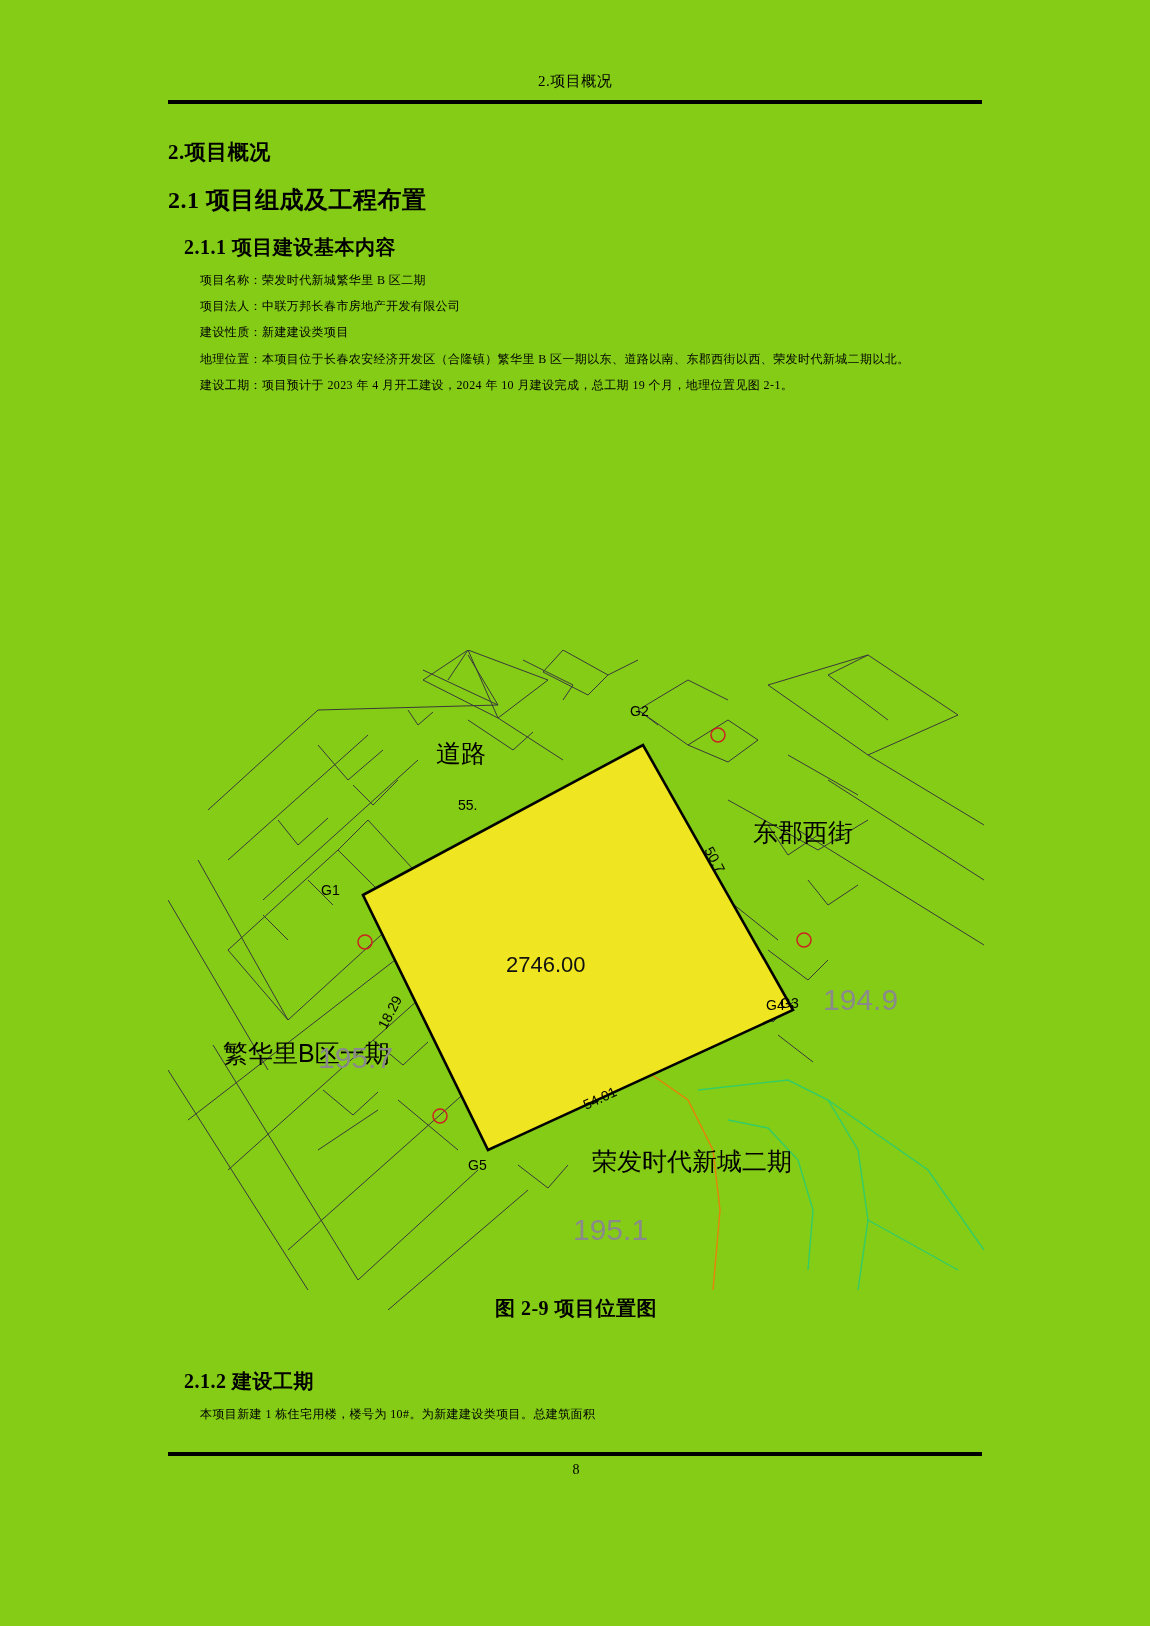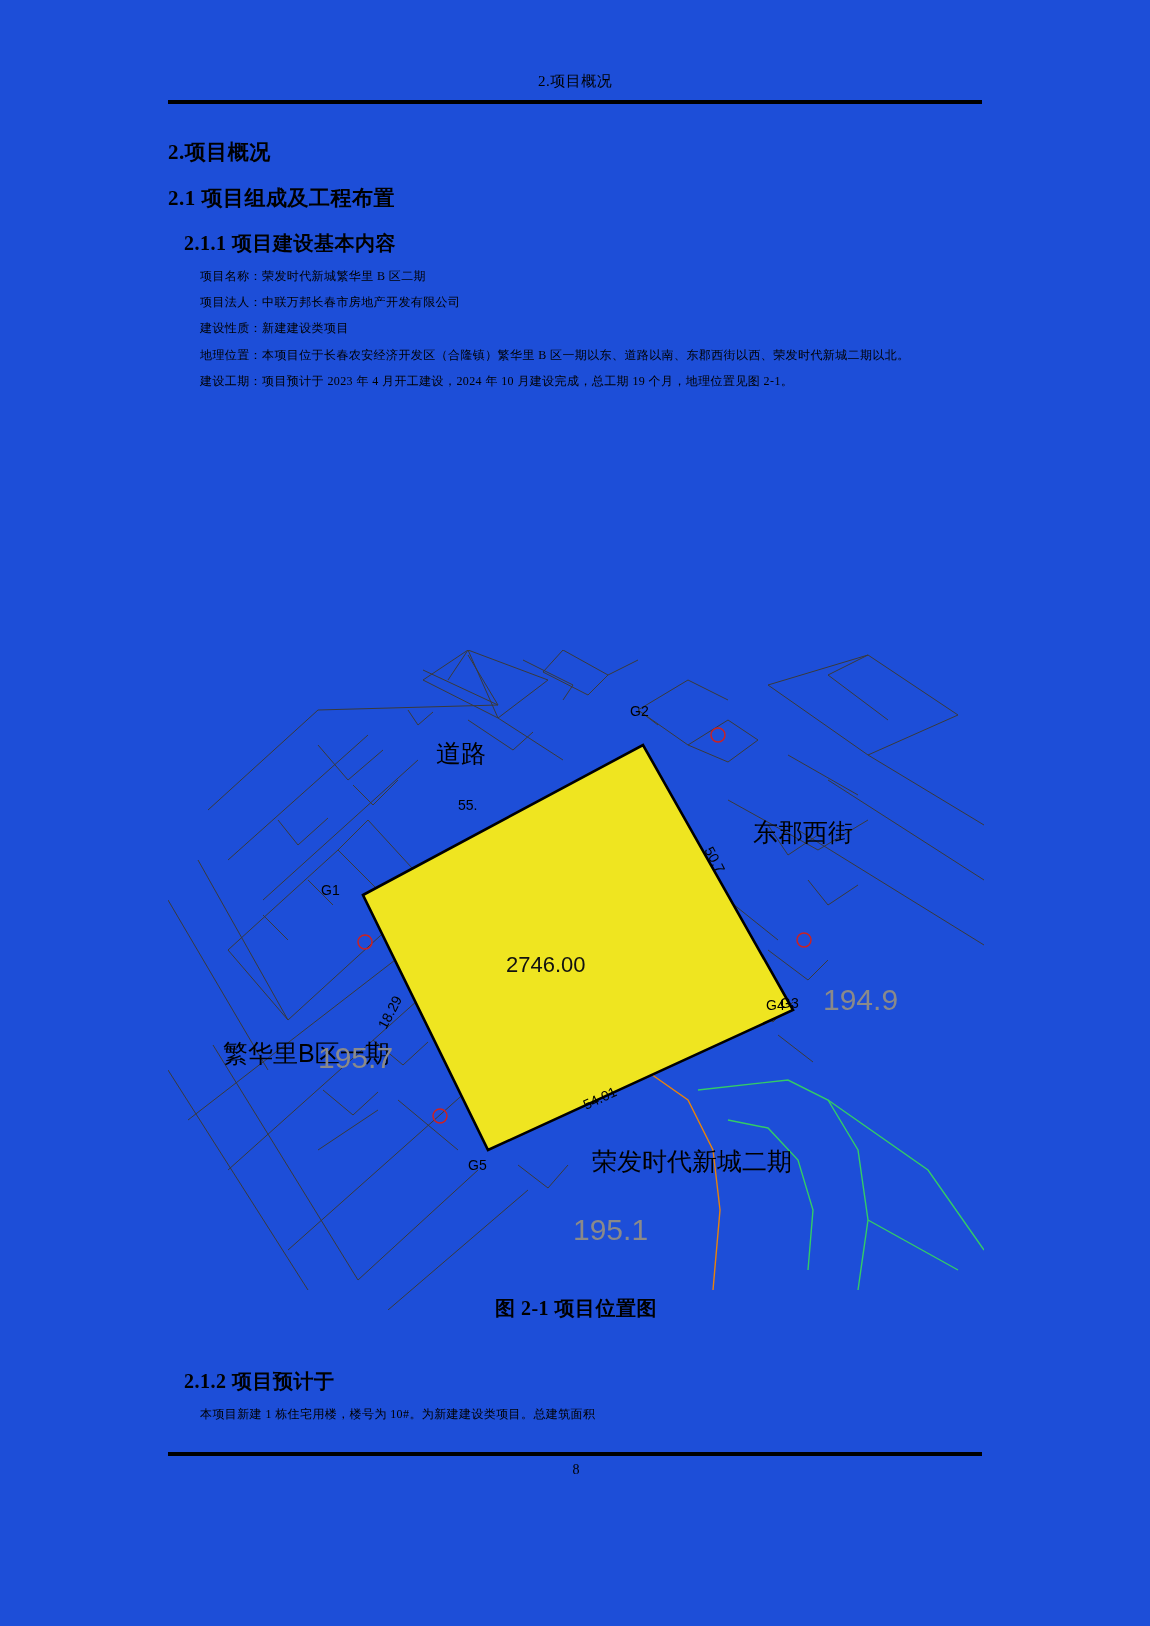--- a/index.html
+++ b/index.html
@@ -9,21 +9,21 @@
   }
   body {
     font-family: "Liberation Serif", "DejaVu Serif", serif;
     color: #000000;
   }
   .page {
     position: relative;
     width: 1150px;
     height: 1626px;
     margin: 0 auto;
-    background: #1d4ed8;
+    background: #84cc16;
     overflow: hidden;
     box-sizing: border-box;
   }
   
   .header {
     position: absolute;
     top: 72px;
     left: 170px;
     width: 810px;
     text-align: center;
@@ -48,21 +48,21 @@
     left: 168px;
     width: 816px;
   }
   h1.sec {
     font-size: 21px;
     font-weight: bold;
     margin: 12px 0 6px 0;
     letter-spacing: 0.5px;
   }
   h2.sec {
-    font-size: 21px;
+    font-size: 24px;
     font-weight: bold;
     margin: 18px 0 6px 0;
     letter-spacing: 0.5px;
   }
   h3.sec {
     font-size: 20px;
     font-weight: bold;
     margin: 18px 0 8px 16px;
     letter-spacing: 0.5px;
   }
@@ -241,23 +241,23 @@
         <text x="598" y="360">G4</text>
         <text x="300" y="520">G5</text>
         <text x="290" y="160">55.</text>
         <text x="536" y="200" transform="rotate(62 536 200)">50.7</text>
         <text x="218" y="380" transform="rotate(-62 218 380)">18.29</text>
         <text x="418" y="460" transform="rotate(-25 418 460)">54.01</text>
       </g>
     </svg>
   </div>
 
-  <div class="figure-caption">图 2-1 项目位置图</div>
+  <div class="figure-caption">图 2-9 项目位置图</div>
 
   <div class="tail">
-    <h3 class="sec">2.1.2 项目预计于</h3>
+    <h3 class="sec">2.1.2 建设工期</h3>
     <p class="para">本项目新建 1 栋住宅用楼，楼号为 10#。为新建建设类项目。总建筑面积</p>
   </div>
 
   <div class="footer-rule"></div>
   <div class="page-number">8</div>
 
 </div>
 
 </body></html>

